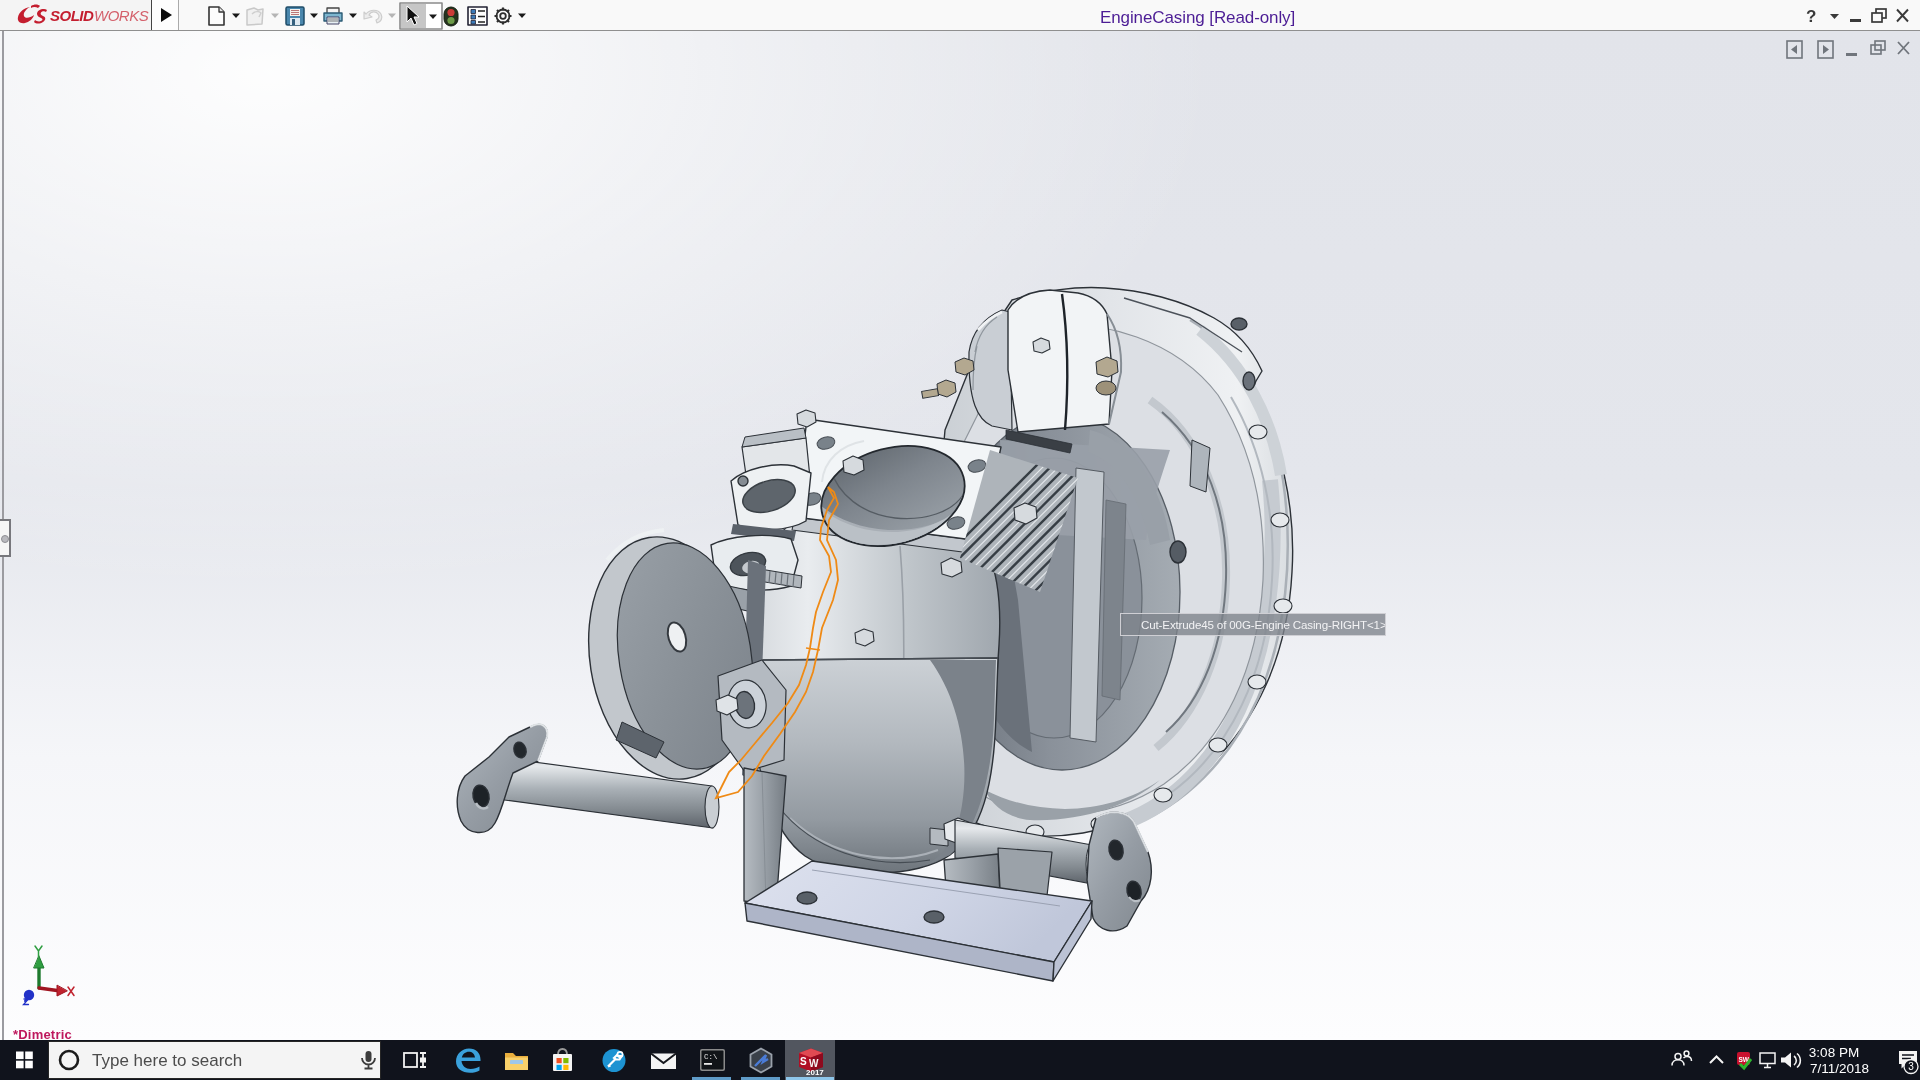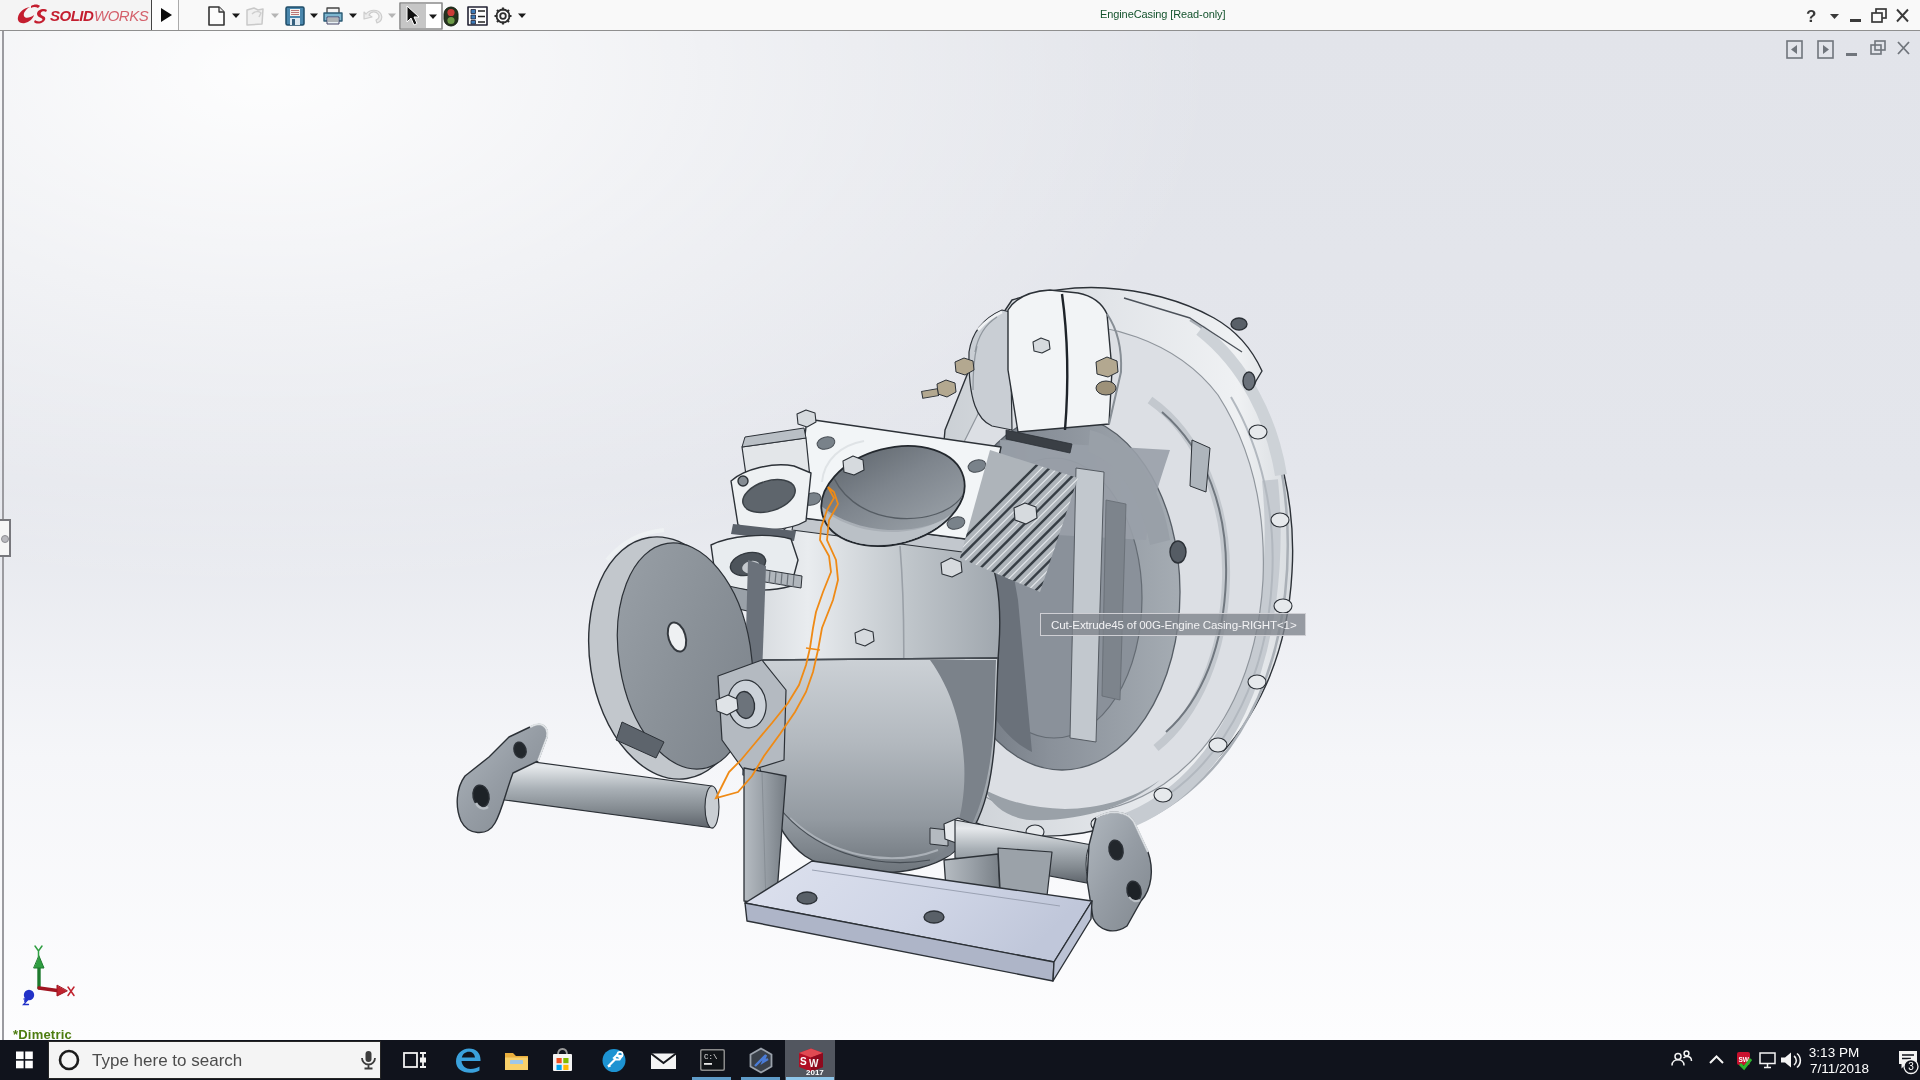--- a/index.html
+++ b/index.html
@@ -4,37 +4,37 @@
 <style>
   * { margin:0; padding:0; box-sizing:border-box; }
   html,body { width:1920px; height:1080px; overflow:hidden; font-family:"Liberation Sans", sans-serif; }
   #page { position:relative; width:1920px; height:1080px; background:#fff; }
 
   
   #titlebar { position:absolute; left:0; top:0; width:1920px; height:31px; background:#f9f9f9; border-bottom:1px solid #8f8f8f; }
   #logo { position:absolute; left:0; top:0; width:151px; height:30px; background:#f4f4f4; }
   #flyout { position:absolute; left:151px; top:0; width:28px; height:30px; background:#fdfdfd; border-left:1px solid #444; border-right:1px solid #aaa; }
   #flyout .tri { position:absolute; left:9px; top:8px; width:0; height:0; border-left:11px solid #0a0a0a; border-top:7.5px solid transparent; border-bottom:7.5px solid transparent; }
-  .tbtitle { position:absolute; top:8px; left:1100px; font-size:11px; color:#14532d; letter-spacing:-0.1px; }
+  .tbtitle { position:absolute; top:8px; left:1100px; font-size:17px; color:#4c1d95; letter-spacing:-0.1px; }
 
   
   #viewport { position:absolute; left:0; top:31px; width:1920px; height:1009px;
     background:
       radial-gradient(ellipse 950px 520px at 14% 4%, rgba(255,255,255,0.95) 0%, rgba(255,255,255,0.5) 45%, rgba(255,255,255,0) 100%),
       linear-gradient(to bottom, #e2e4ea 0%, #e4e6ec 45%, #f5f6f9 72%, #fdfdfe 100%);
   }
   #vpleftline { position:absolute; left:2px; top:31px; width:2px; height:1009px; background:#9b9ba0; }
   #lefttab { position:absolute; left:0; top:519px; width:11px; height:38px; background:#f6f6f6; border:2px solid #77777c; border-left:none; }
   #lefttab .dot { position:absolute; left:1px; top:14px; width:8px; height:8px; border-radius:50%; background:#b9b9be; border:1px solid #8e8e93; }
 
   
-  #tooltip { position:absolute; left:1040px; top:613px; width:266px; height:23px; background:rgba(125,131,139,0.78); border:1px solid #cfcfd4; color:#f2f2f4; font-size:11.6px; line-height:21px; padding-left:10px; letter-spacing:-0.15px; white-space:nowrap; overflow:hidden; }
+  #tooltip { position:absolute; left:1120px; top:613px; width:266px; height:23px; background:rgba(125,131,139,0.78); border:1px solid #cfcfd4; color:#f2f2f4; font-size:11.6px; line-height:21px; padding-left:20px; letter-spacing:-0.15px; white-space:nowrap; overflow:hidden; }
 
   
-  #dimetric { position:absolute; left:13px; top:1027px; font-size:13px; font-weight:bold; color:#4d7c0f; letter-spacing:0.2px; }
+  #dimetric { position:absolute; left:13px; top:1027px; font-size:13px; font-weight:bold; color:#be185d; letter-spacing:0.2px; }
 
   
   #taskbar { position:absolute; left:0; top:1040px; width:1920px; height:40px; background:#10131c; }
   #searchbox { position:absolute; left:48px; top:1041px; width:333px; height:38px; background:#f4f4f4; border:1.5px solid #262626; }
   #searchtext { position:absolute; left:92px; top:1051px; font-size:17px; color:#4c4c4c; }
   .traytext { position:absolute; color:#fff; font-size:13.5px; text-align:center; width:70px; }
 </style>
 </head>
 <body>
 <div id="page">
@@ -505,16 +505,16 @@
     </g>
     <g fill="none" stroke="#f4f4f4" stroke-width="1.6">
       <path d="M1794,16 a5.5,5.5 0 0 1 0,9 M1797,13.5 a9,9 0 0 1 0,14"></path>
     </g>
 
     <path d="M1899,11 h18 v13 h-11 l-4.5,4.5 v-4.5 h-2.5 Z" fill="#f4f4f4"></path>
     <path d="M1902,15 h12 M1902,18.5 h9" stroke="#10131c" stroke-width="1.7"></path>
     <circle cx="1911" cy="26.5" r="7" fill="#10131c" stroke="#f4f4f4" stroke-width="1.3"></circle>
     <text x="1908.3" y="30" font-size="10" fill="#fff" font-family="Liberation Sans, sans-serif">3</text>
   </svg>
-  <div class="traytext" style="left:1799px; top:1045px;">3:13 PM</div>
+  <div class="traytext" style="left:1799px; top:1045px;">3:08 PM</div>
   <div class="traytext" style="left:1799px; top:1061px;text-align:right;">7/11/2018</div>
 
 </div>
 
 </body></html>

